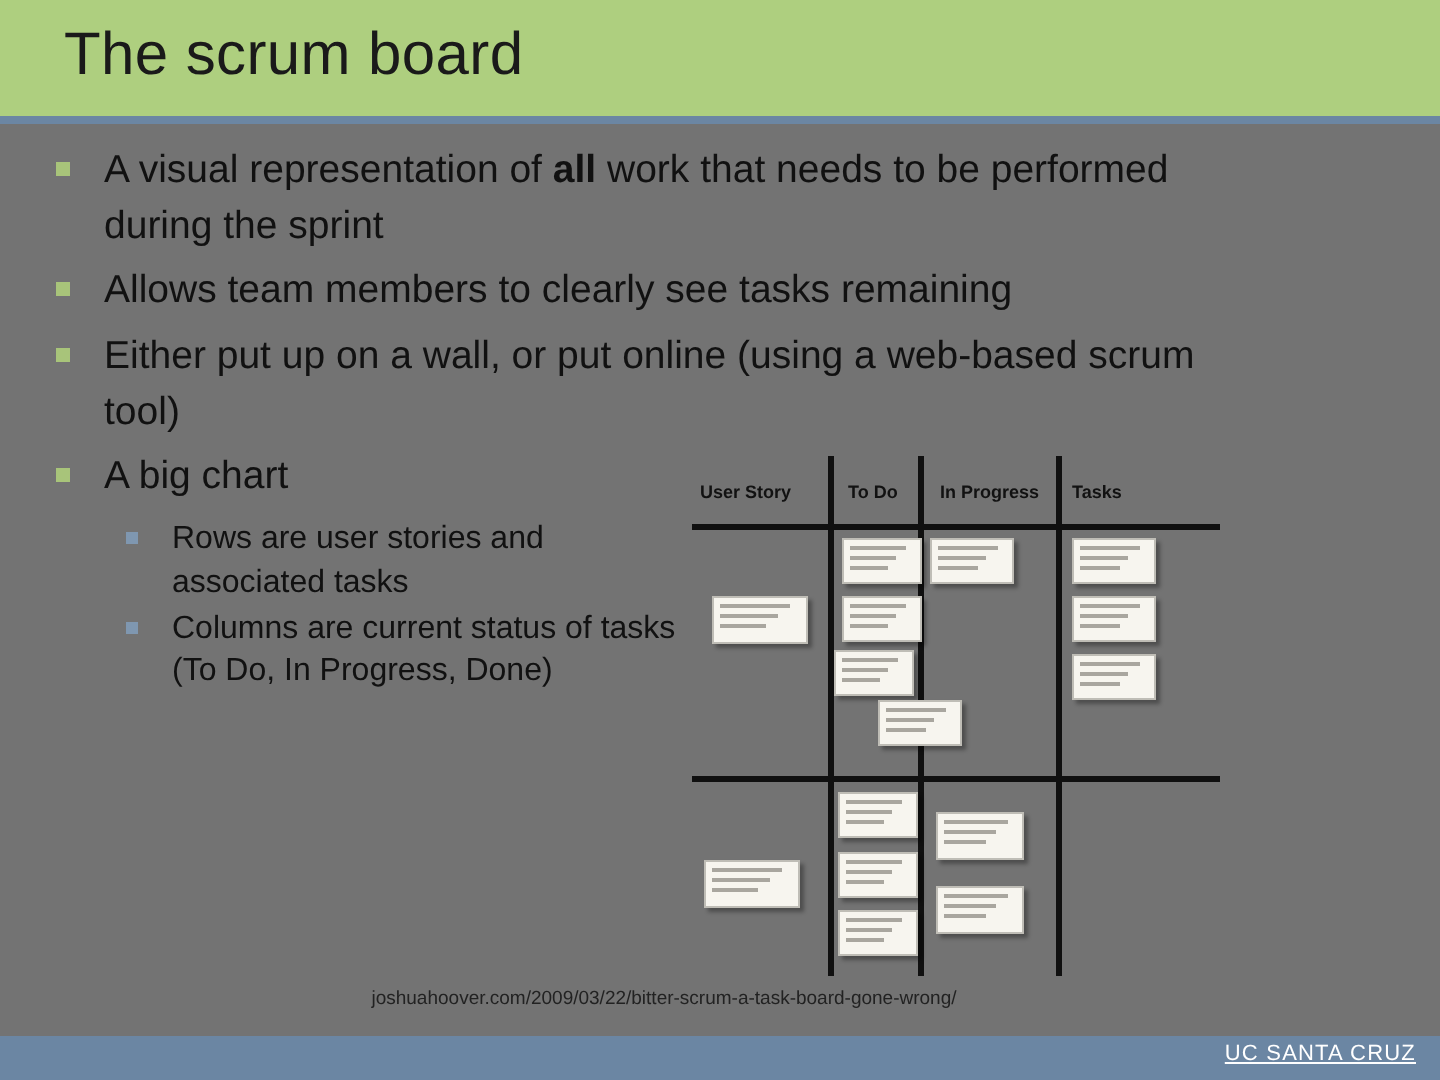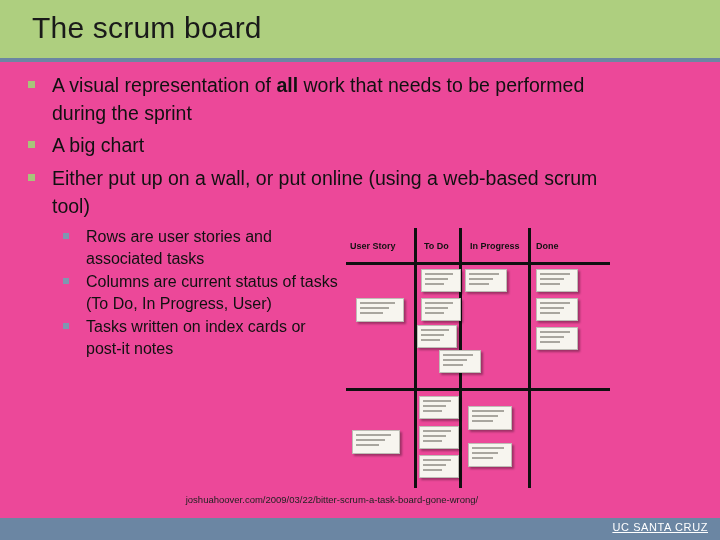--- a/index.html
+++ b/index.html
@@ -9,21 +9,21 @@
     height: 540px;
     background: #ffffff;
     font-family: "Liberation Sans", sans-serif;
     overflow: hidden;
   }
 
   #slide {
     position: relative;
     width: 720px;
     height: 540px;
-    background: #ec4899;
+    background: #737373;
   }
 
   
   .header-band {
     position: absolute;
     left: 0; top: 0;
     width: 720px;
     height: 58px;
     background: #aecf7f;
   }
@@ -183,54 +183,54 @@
   <div class="header-rule"></div>
   <div class="slide-title">The scrum board</div>
 
   <div class="body-area">
 
     <div class="bullet-l1">
       <span class="sq"></span>
       <span>A visual representation of </span><b>all</b><span> work that needs to be performed during the sprint</span>
     </div>
 
+    <div class="bullet-l1">
+      <span class="sq"></span>
+      <span>Allows team members to clearly see tasks remaining</span>
+    </div>
+
+    <div class="bullet-l1">
+      <span class="sq"></span>
+      <span>Either put up on a wall, or put online (using a web-based scrum tool)</span>
+    </div>
 
     <div class="bullet-l1">
       <span class="sq"></span>
       <span>A big chart</span>
-    </div>
-
-    <div class="bullet-l1">
-      <span class="sq"></span>
-      <span>Either put up on a wall, or put online (using a web-based scrum tool)</span>
     </div>
 
     <div class="sub-list">
       <div class="bullet-l2">
         <span class="sq"></span>
         <span>Rows are user stories and associated tasks</span>
       </div>
       <div class="bullet-l2">
         <span class="sq"></span>
-        <span>Columns are current status of tasks (To Do, In Progress, User)</span>
-      </div>
-      <div class="bullet-l2">
-        <span class="sq"></span>
-        <span>Tasks written on index cards or post-it notes</span>
+        <span>Columns are current status of tasks (To Do, In Progress, Done)</span>
       </div>
     </div>
 
   </div>
 
   <div class="board">
 
     <div class="col-label" style="left:4px;">User Story</div>
     <div class="col-label" style="left:78px;">To Do</div>
     <div class="col-label" style="left:124px;text-align:center;">In Progress</div>
-    <div class="col-label" style="left:190px;">Done</div>
+    <div class="col-label" style="left:190px;">Tasks</div>
 
     <div class="hline" style="left:0px;   top:26px;  width:264px;"></div>
     <div class="hline" style="left:0px;   top:152px; width:264px;"></div>
 
     <div class="vline" style="left:68px;  top:-8px;  height:260px;"></div>
     <div class="vline" style="left:113px; top:-8px;  height:260px;"></div>
     <div class="vline" style="left:182px; top:-8px;  height:260px;"></div>
 
     <div class="note" style="left:10px; top:62px; width:48px; height:24px;">
       <i class="w1"></i>

